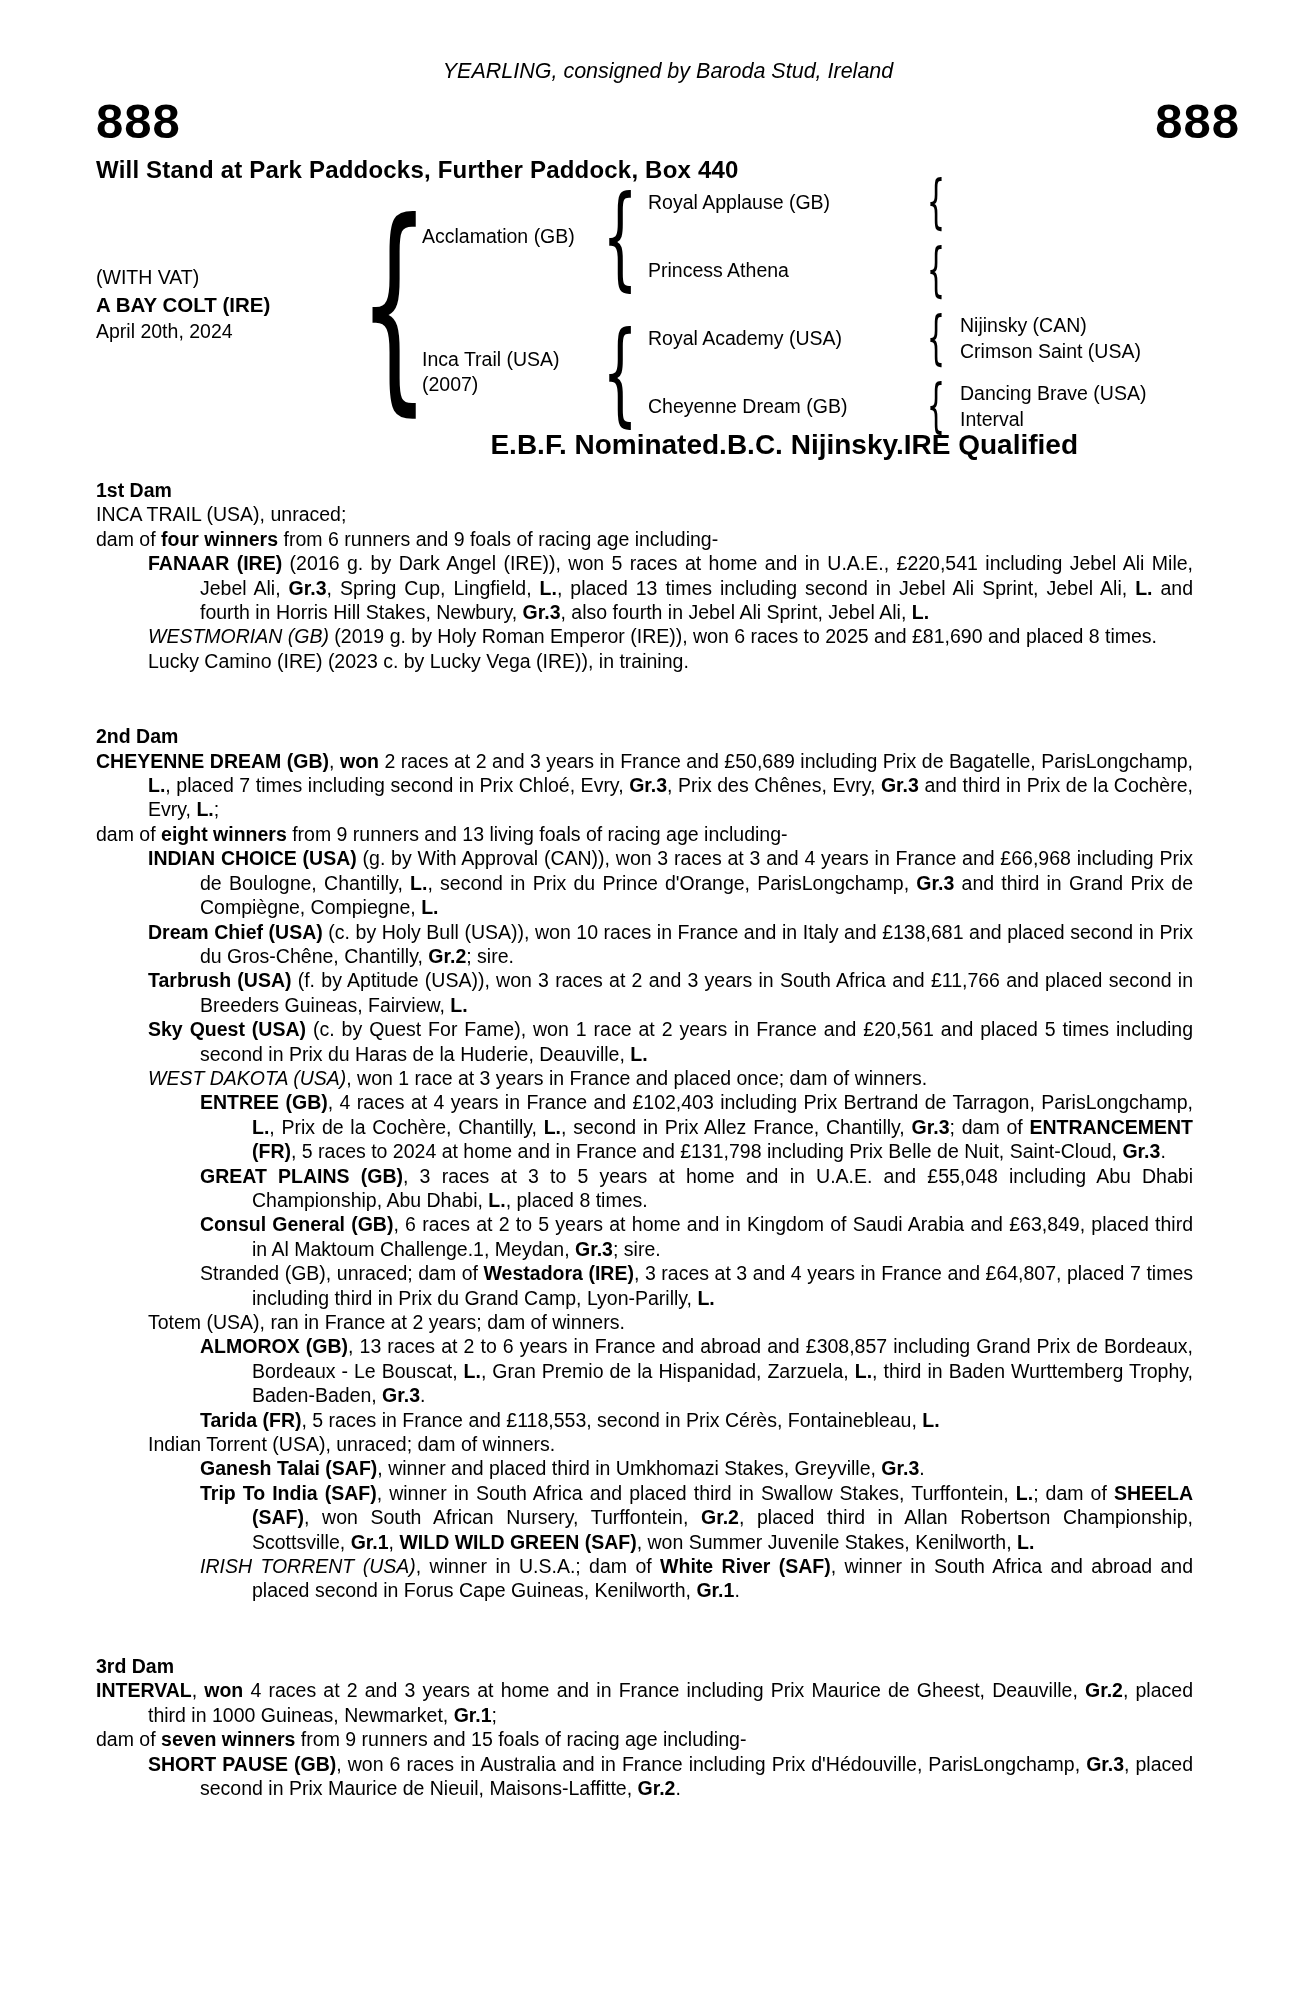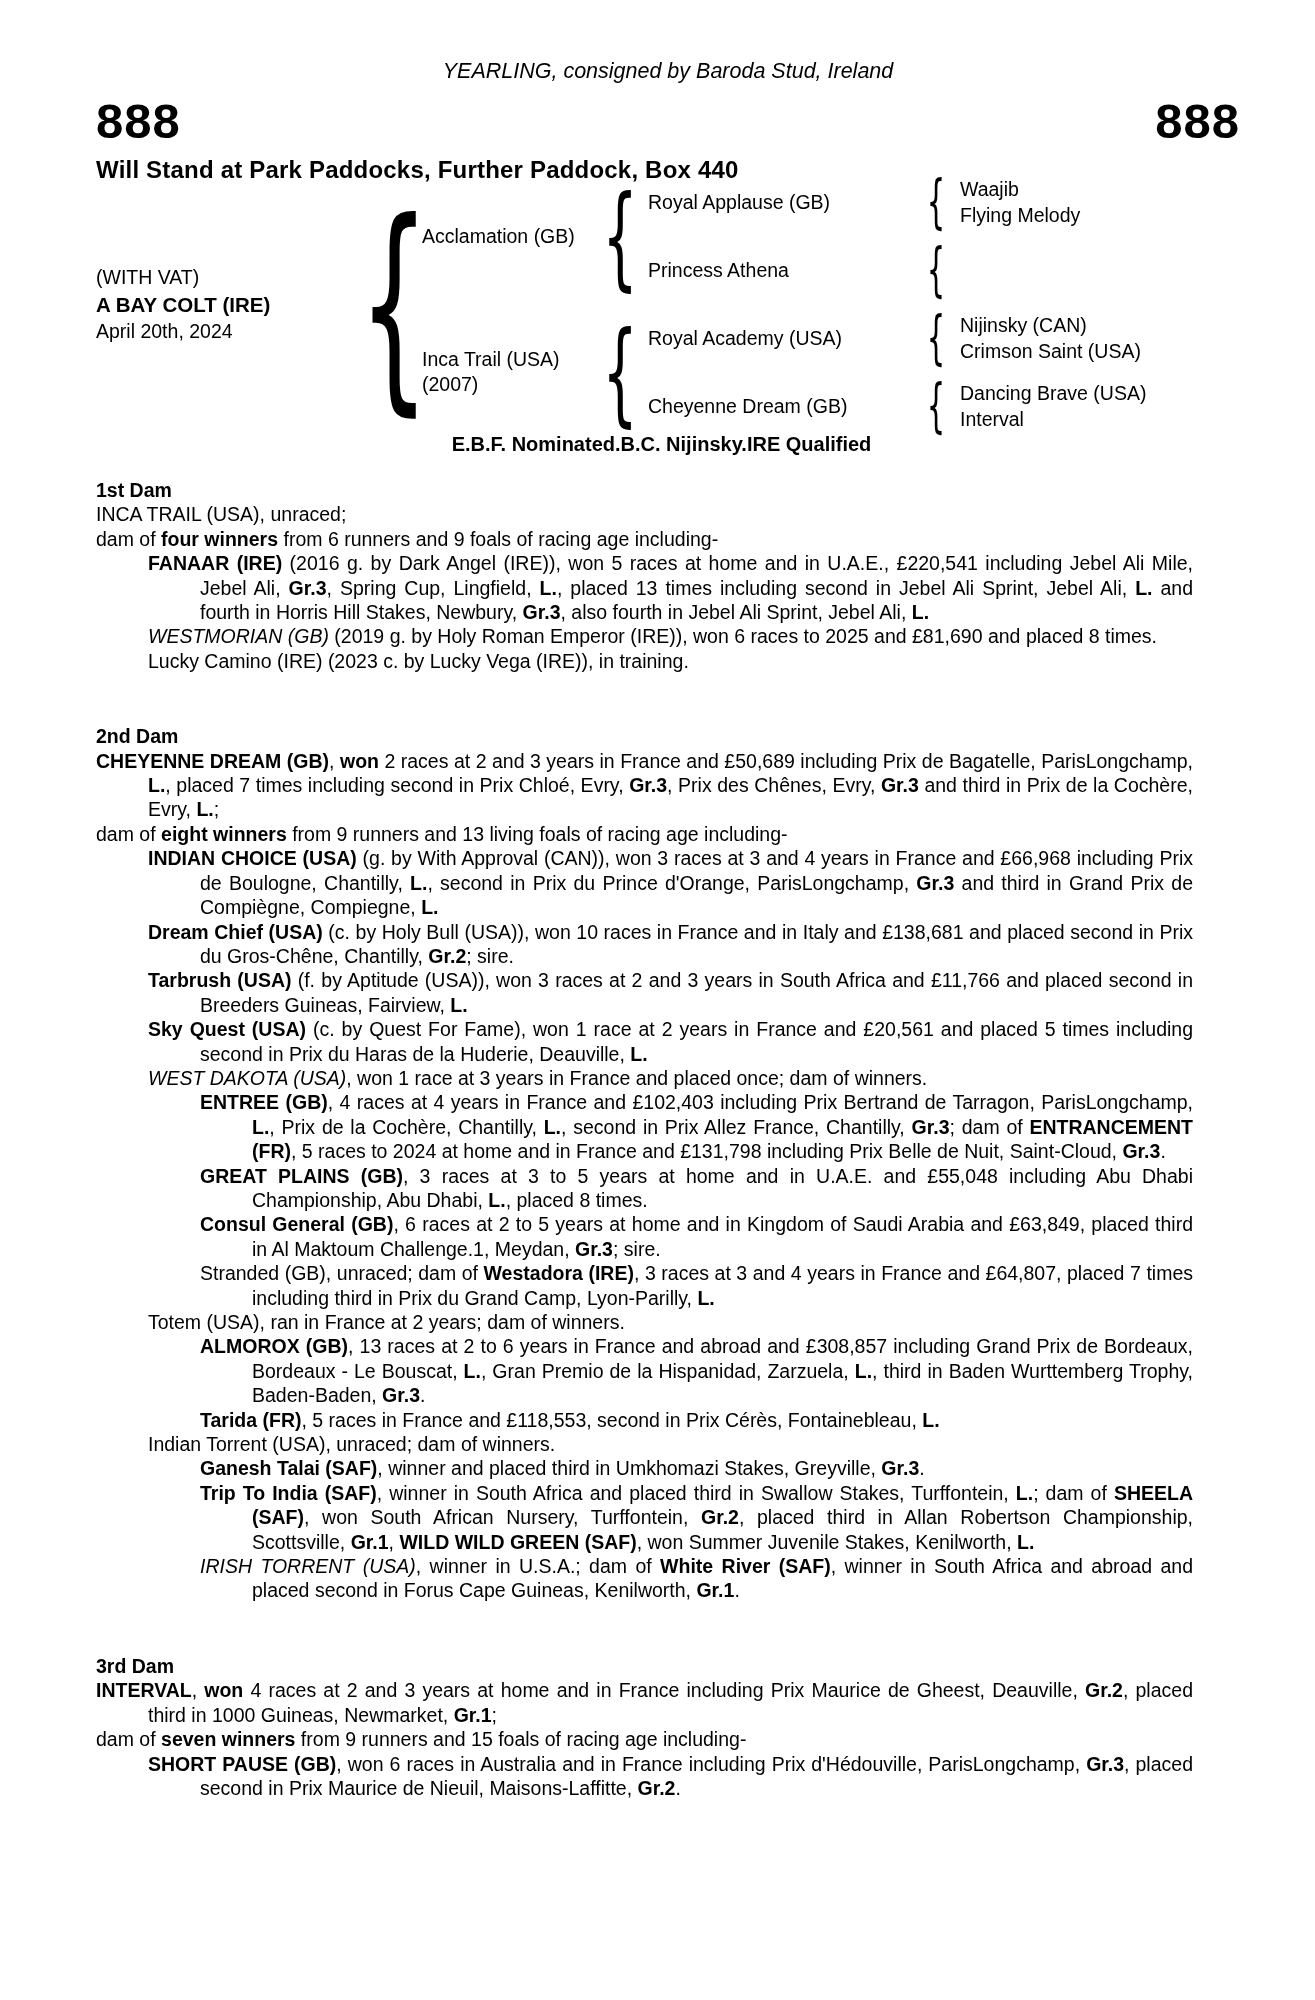--- a/index.html
+++ b/index.html
@@ -48,24 +48,24 @@
     flex: none; width: 36px; align-self: stretch;
     display: flex; align-items: center; justify-content: center;
     font-family: "DejaVu Sans", sans-serif; font-weight: normal;
     transform: scaleX(0.5);
   }
   .brace-sm { font-size: 58px; }
   .brace-md { font-size: 112px; }
   .brace-xl { font-size: 224px; }
   
   .noms {
-    display: flex; justify-content: center;
+    display: flex; justify-content: flex-end;
     margin-top: 22px;
     padding-left: 149px; padding-right: 162px;
-    font-weight: bold; font-size: 20px; line-height: 25px;
+    font-weight: bold; font-size: 28px; line-height: 25px;
   }
   
   .dams { margin-top: 21px; margin-right: 47px; }
   .dam-heading {
     font-weight: bold;
     line-height: 24.4px;
     margin-top: 51px;
   }
   .dam-heading:first-child { margin-top: 0; }
   .bp {
@@ -106,24 +106,20 @@
       <div class="unit">
         <div class="name-cell g1">
           <div>Acclamation (GB)</div>
 
         </div>
         <div class="brace brace-md">{</div>
         <div class="gen-col">
           <div class="unit">
             <div class="name-cell g2">Royal Applause (GB)</div>
             <div class="brace brace-sm">{</div>
-            <div class="gen-col">
-              <div class="leaf">Waajib</div>
-              <div class="leaf">Flying Melody</div>
-            </div>
           </div>
           <div class="unit">
             <div class="name-cell g2">Princess Athena</div>
             <div class="brace brace-sm">{</div>
           </div>
         </div>
       </div>
 
       <div class="unit">
         <div class="name-cell g1">

